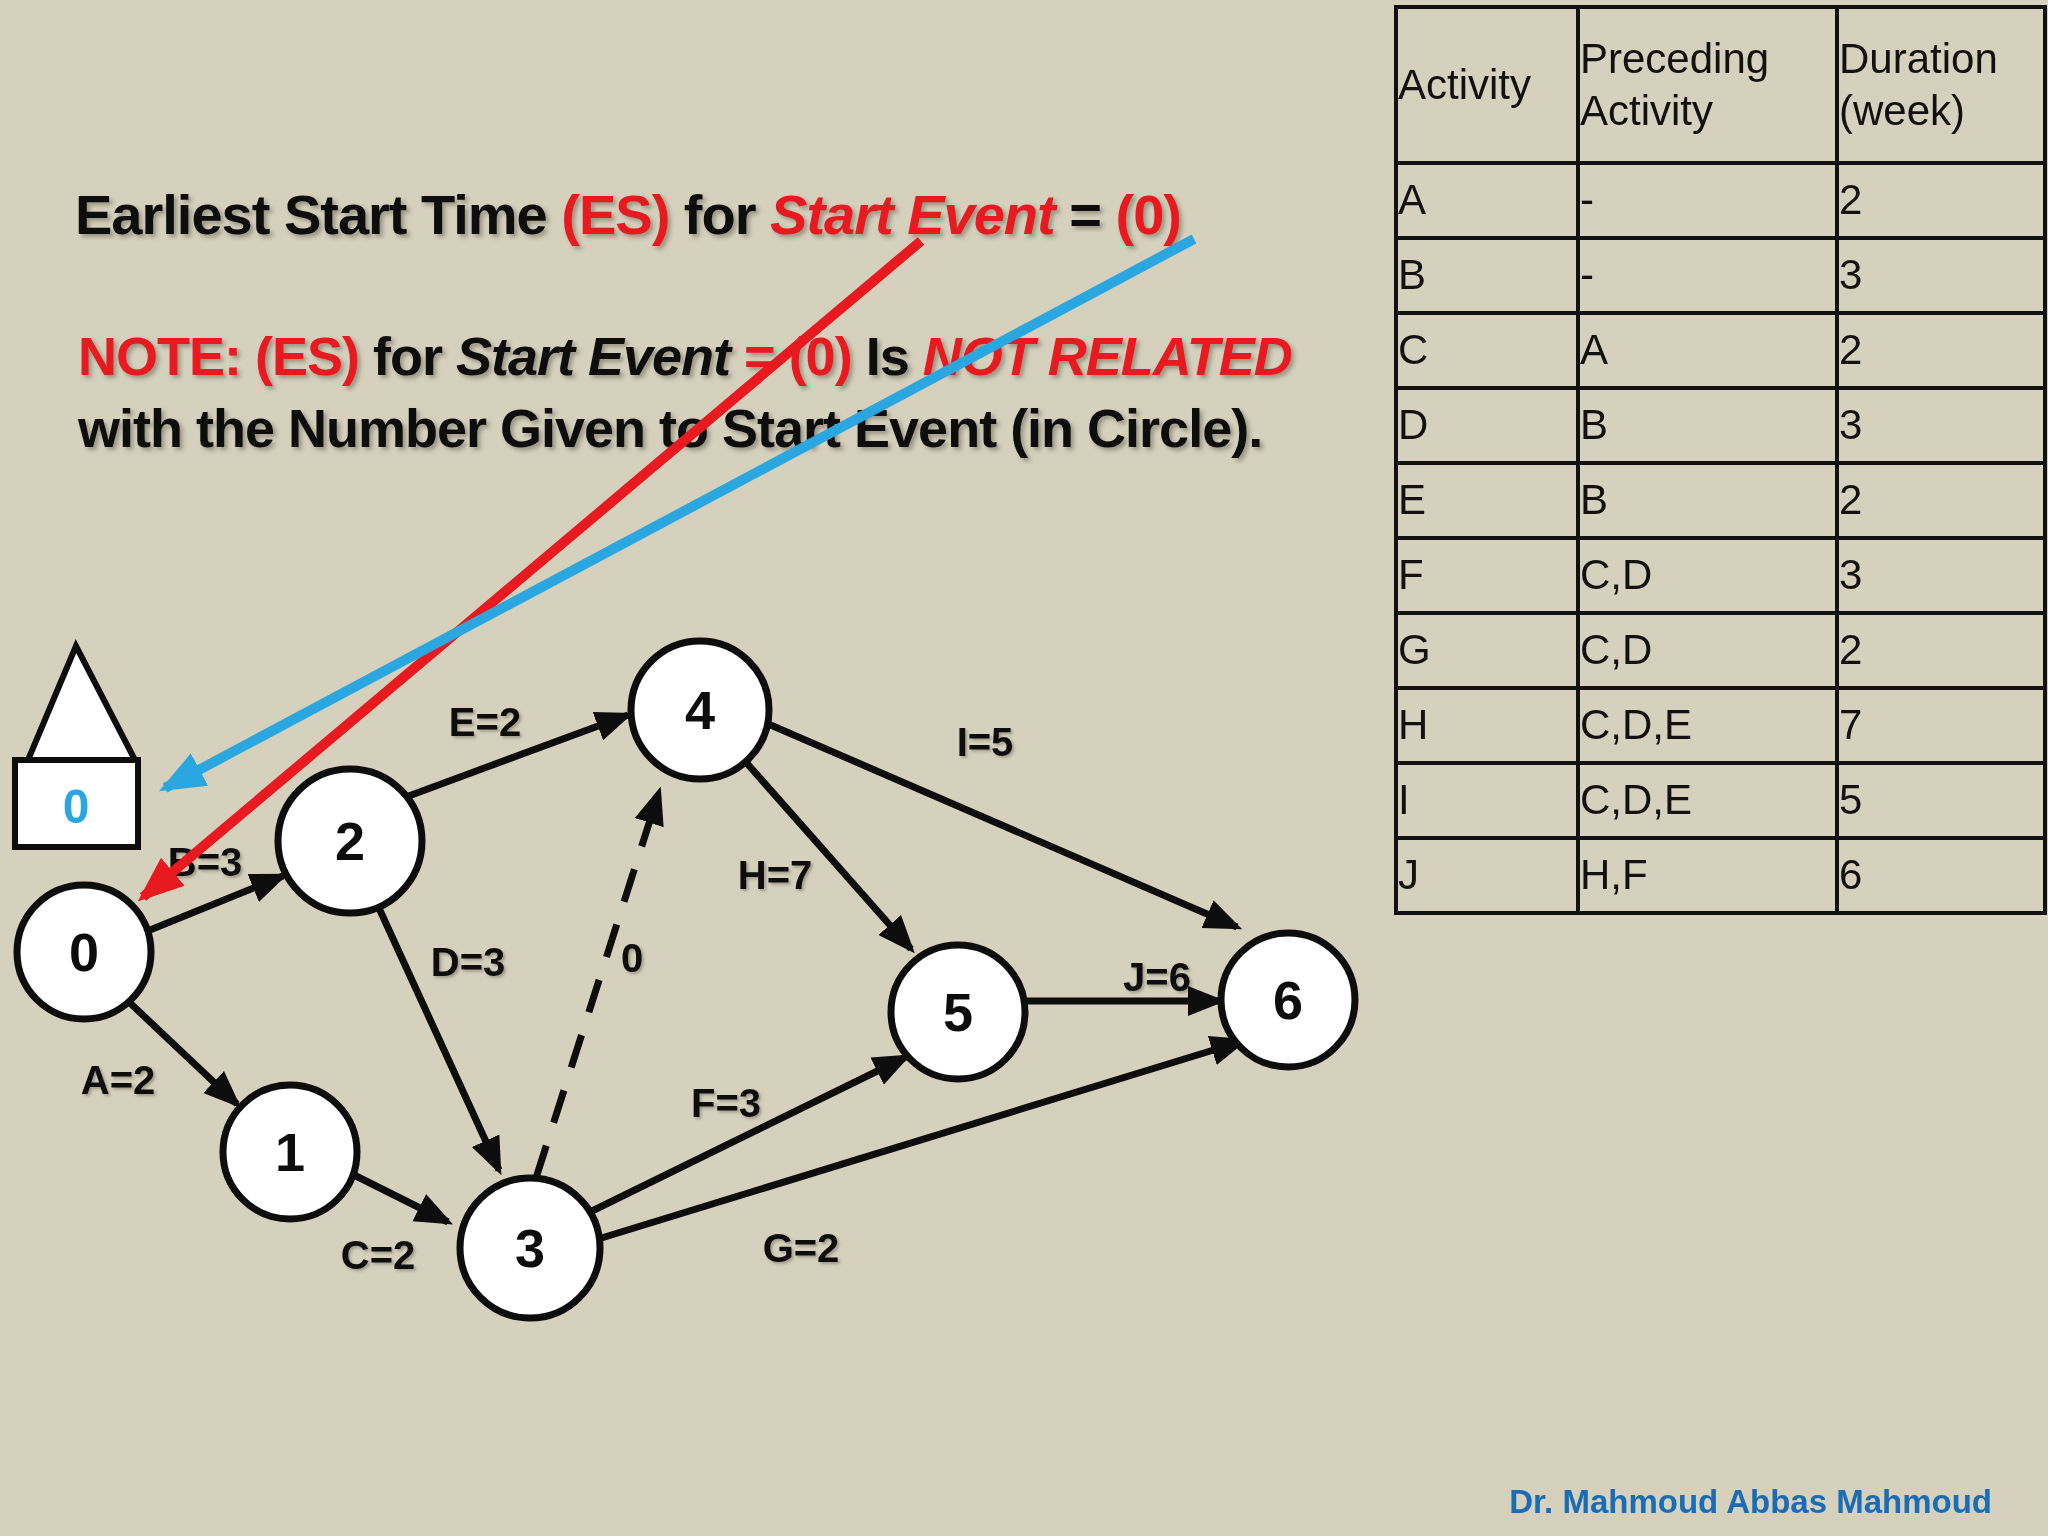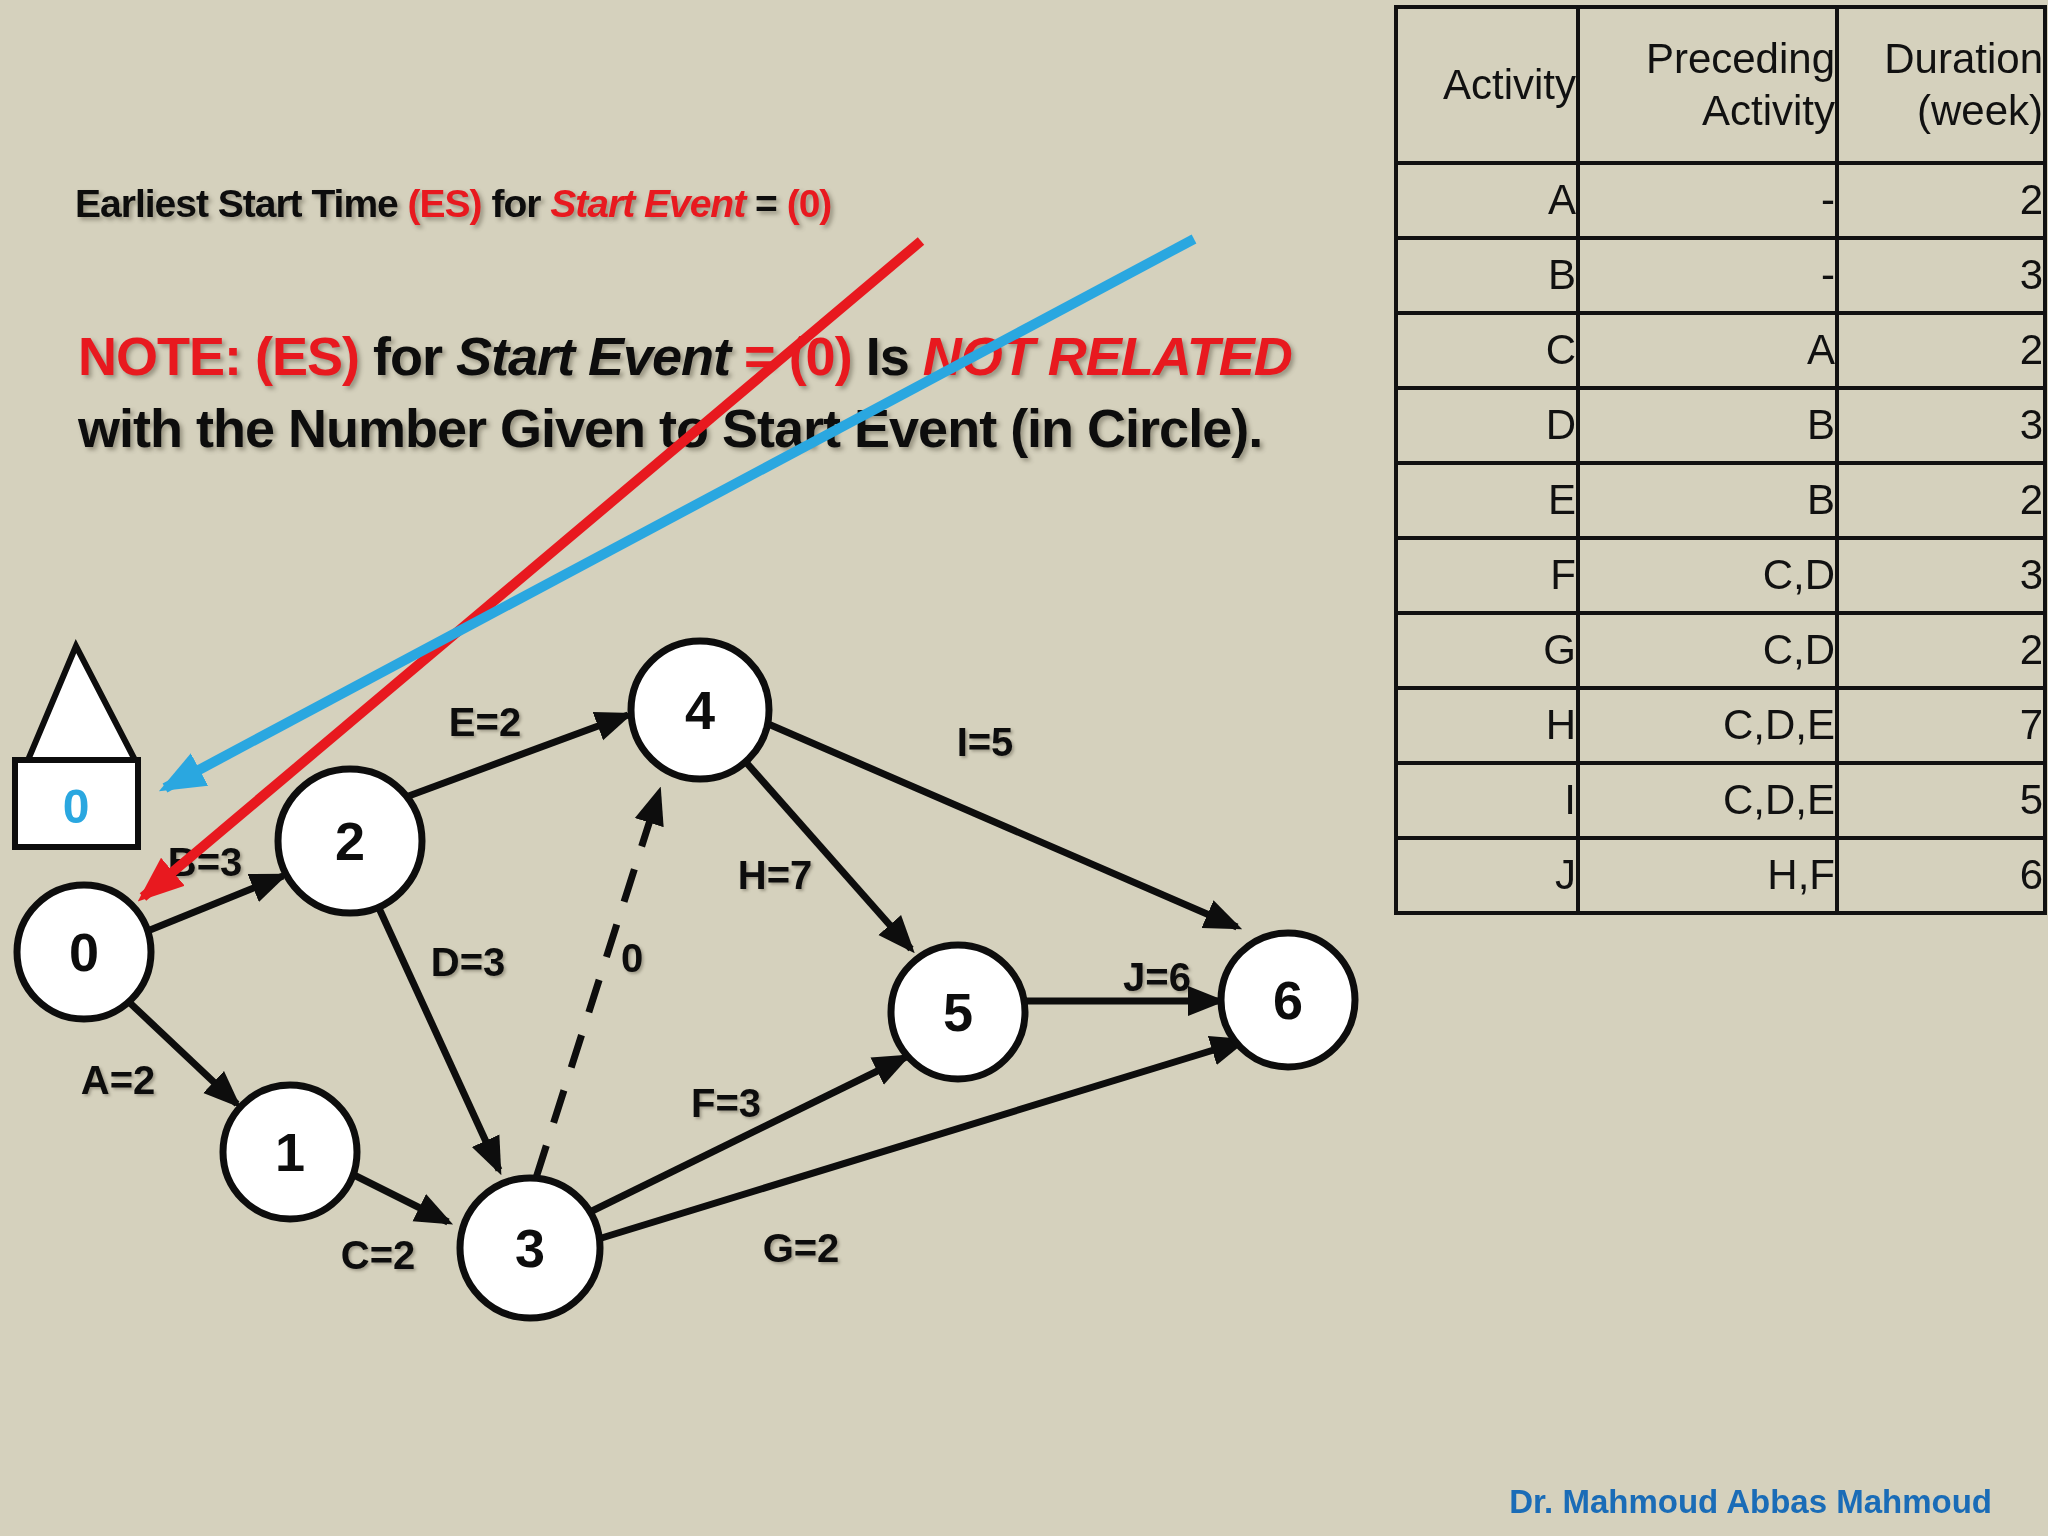--- a/index.html
+++ b/index.html
@@ -3,41 +3,41 @@
 <meta charset="utf-8">
 <style>
   html,body{margin:0;padding:0;background:#777;}
   .slide{
     position:relative;width:2048px;height:1536px;overflow:hidden;
     background:#d5d1bd;
     font-family:"Liberation Sans",sans-serif;
   }
   .title-line{
     position:absolute;left:75px;top:182px;
-    font-size:39px;font-weight:bold;letter-spacing:-1px;white-space:nowrap;
+    font-size:56px;font-weight:bold;letter-spacing:-1px;white-space:nowrap;
     color:#0d0d0d;text-shadow:3px 3px 4px rgba(80,75,60,.45);
   }
   .note-block{
     position:absolute;left:78px;top:320px;
     font-size:54px;font-weight:bold;letter-spacing:-1px;line-height:72px;white-space:nowrap;
     color:#0d0d0d;text-shadow:3px 3px 4px rgba(80,75,60,.45);
   }
   .seg-red{color:#e8191f;}
   .seg-black{color:#0d0d0d;}
   .seg-italic{font-style:italic;}
   .dlabel{
     position:absolute;transform:translate(-50%,-50%);
     font-size:40px;font-weight:bold;color:#0d0d0d;white-space:nowrap;
     text-shadow:2px 2px 3px rgba(80,75,60,.4);
   }
   #diagram-svg{position:absolute;left:0;top:0;width:2048px;height:1536px;}
   .activity-table{
     position:absolute;left:1394px;top:5px;width:649px;
     border-collapse:collapse;table-layout:fixed;
-    font-size:42px;color:#111;text-align:right;
+    font-size:42px;color:#111;text-align:left;
   }
   .activity-table th,.activity-table td{
     border:4px solid #111;font-weight:normal;line-height:1.25;
     vertical-align:middle;padding:0;
   }
   .activity-table thead th{height:152px;}
   .activity-table tbody td{height:71px;}
   .footer-credit{
     position:absolute;right:56px;top:1483px;
     font-size:33px;font-weight:bold;color:#1a6cb7;

